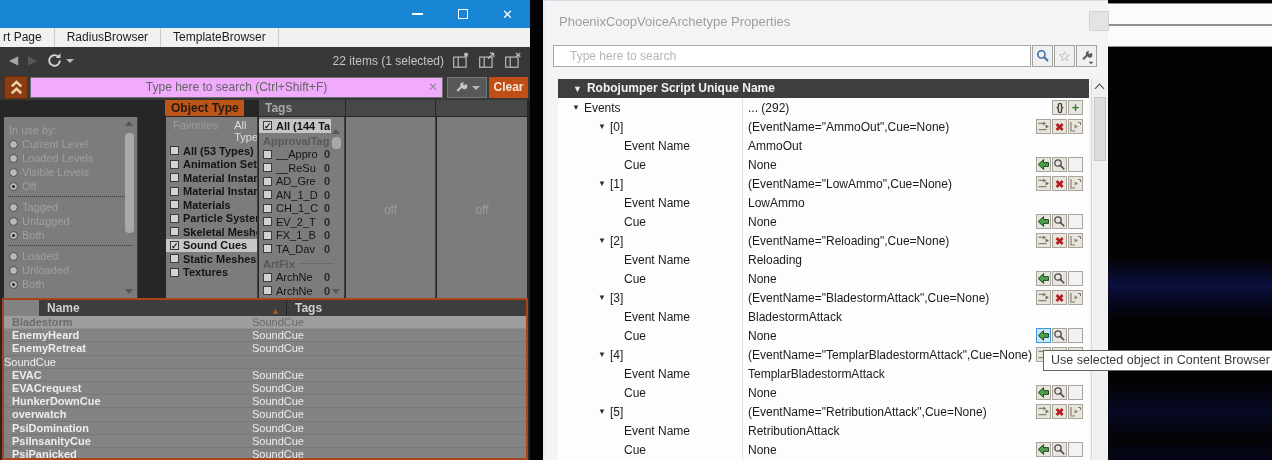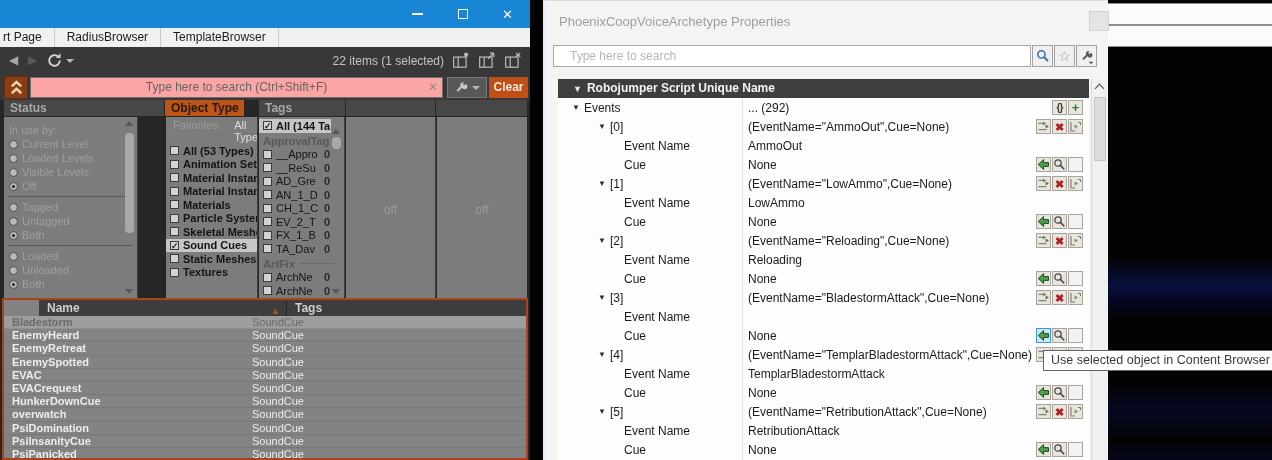--- a/index.html
+++ b/index.html
@@ -22,21 +22,21 @@
   .tab{padding:0 12px;height:19px;line-height:19px;border-right:1px solid #c9c9c9;white-space:nowrap;}
   .tab:first-child{padding-left:3px;}
 
   .cb-toolbar{position:absolute;left:0;top:47px;width:530px;height:28px;background:#383838;}
   .nav-ic{position:absolute;top:6px;font-size:12px;}
   .count{position:absolute;right:86px;top:7px;font-size:12px;color:#c4c4c4;}
   .winic{position:absolute;top:5px;width:18px;height:18px;}
 
   .searchrow{position:absolute;left:0;top:75px;width:530px;height:25px;background:#383838;}
   .chev-btn{position:absolute;left:4px;top:1px;width:24px;height:23px;background:#8a3c12;border:1px solid #662c0d;display:flex;align-items:center;justify-content:center;}
-  .search-input{position:absolute;left:30px;top:2px;width:413px;height:21px;background:#fca5a5;border:1px solid #6e6e6e;
+  .search-input{position:absolute;left:30px;top:2px;width:413px;height:21px;background:#f0abfc;border:1px solid #6e6e6e;
                 color:#646464;font-size:12px;text-align:center;line-height:19px;overflow:hidden;white-space:nowrap;}
   .wrench-btn{position:absolute;left:447px;top:2px;width:40px;height:21px;background:#585858;border:1px solid #787878;display:flex;align-items:center;justify-content:center;gap:4px;}
   .caret{width:0;height:0;border-left:4px solid transparent;border-right:4px solid transparent;border-top:4px solid #b9b9b9;}
   .clear-btn{position:absolute;left:489px;top:2px;width:39px;height:21px;background:#bf4f17;color:#f5e6da;font-weight:bold;font-size:12px;text-align:center;line-height:21px;}
 
   .fh{position:absolute;top:100px;height:16px;background:#474747;color:#a9a9a9;font-weight:bold;font-size:12px;line-height:16px;padding-left:6px;overflow:hidden;white-space:nowrap;}
   .fh.orange{background:#bd5418;color:#271a10;}
   .fcol{position:absolute;top:117px;height:181px;background:#7c7c7c;border-right:1px solid #3f3f3f;overflow:hidden;font-size:11px;}
 
   .rrow{height:14px;display:flex;align-items:center;gap:4px;padding-left:5px;color:#9f9f9f;}
@@ -177,21 +177,20 @@
       <span class="abs" style="left:428px;top:5px;color:#8e8e8e;font-size:12px;">✕</span>
       <div class="wrench-btn">
         <svg width="13" height="13" viewBox="0 0 14 14">
             <path d="M11.6 3.2 A3 3 0 1 1 7.6 7.2 L3.2 11.6 L1.6 10 L6 5.6 A3 3 0 0 1 10 1.6 L8.3 3.3 L9.9 4.9 Z" fill="#c9c9c9"></path>
           </svg>
         <span class="caret"></span>
       </div>
       <div class="clear-btn">Clear</div>
     </div>
 
-    <div class="fh" style="left:4px;width:160px;">Status</div>
     <div class="fh orange" style="left:165px;width:79px;">Object Type</div>
     <div class="fh" style="left:259px;width:86px;">Tags</div>
     <div class="fh" style="left:346px;width:89px;"></div>
     <div class="fh" style="left:436px;width:91px;"></div>
 
     <div class="fcol" style="left:4px;width:134px;">
       <div style="padding-top:6px;" id="status-list">
           <div class="rrow" style="color: rgb(159, 159, 159);">In use by:</div>
           <div class="rrow">
             <span class="rdo"></span>
@@ -389,21 +388,20 @@
             <div class="c1">EnemyHeard</div>
             <div class="c2">SoundCue</div>
             <div class="c3"></div>
           </div>
           <div class="trow">
             <div class="c1">EnemyRetreat</div>
             <div class="c2">SoundCue</div>
             <div class="c3"></div>
           </div>
           <div class="trow">
-            <div class="c1">EnemySpotted</div>
             <div class="c2">SoundCue</div>
             <div class="c3"></div>
           </div>
           <div class="trow">
             <div class="c1">EVAC</div>
             <div class="c2">SoundCue</div>
             <div class="c3"></div>
           </div>
           <div class="trow">
             <div class="c1">EVACrequest</div>
@@ -654,20 +652,21 @@
                   <path d="M5.6 4.4 L9 6.4 L5.6 8.4 Z" fill="#7d8a6a"></path>
                   <path d="M9 2.5 h2.5 v2.5" stroke="#7a7a6a" stroke-width="1" fill="none"></path>
                 </svg>
               </span>
             </div>
           </div>
           <div class="prow">
             <div class="plabel" style="padding-left: 66px;">
               <span>Event Name</span>
             </div>
+            <div class="pval">BladestormAttack</div>
           </div>
           <div class="prow">
             <div class="plabel" style="padding-left: 66px;">
               <span>Cue</span>
             </div>
             <div class="pval">None</div>
             <div class="picons">
               <span class="pic hl">
                 <svg width="13" height="13" viewBox="0 0 13 13">
                   <path d="M11.5 4.6 L6.6 4.6 L6.6 1.6 L1.2 6.5 L6.6 11.4 L6.6 8.4 L11.5 8.4 Z" fill="#4d9e4d" stroke="#1f4d1f" stroke-width="1"></path>

